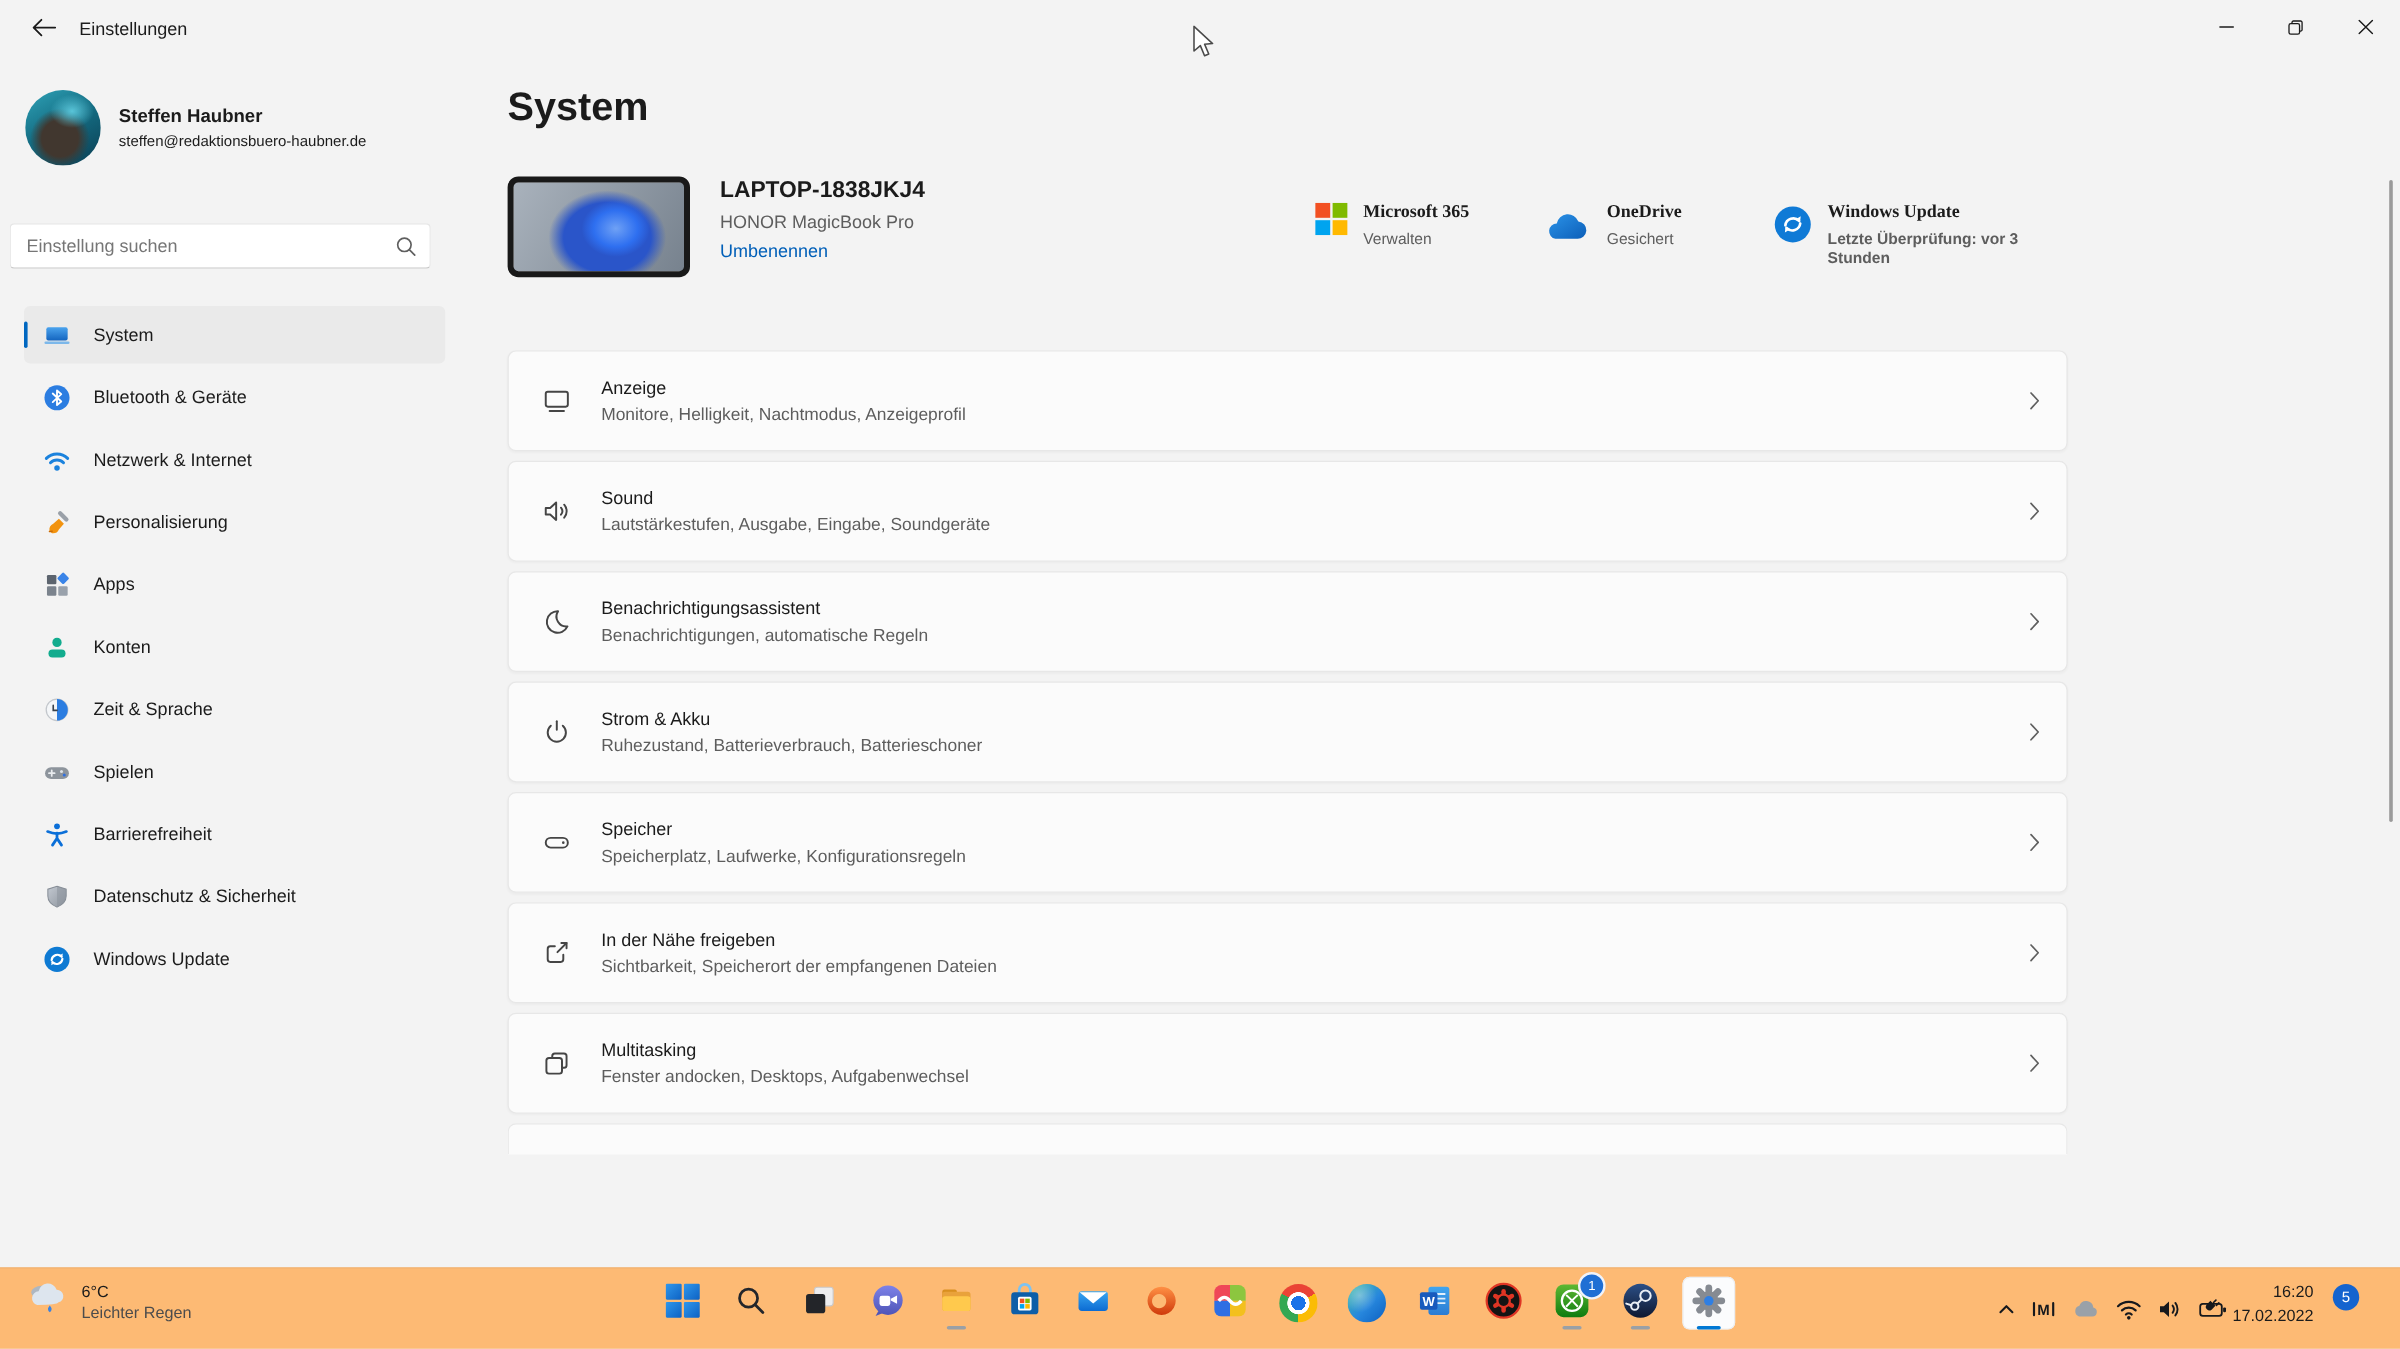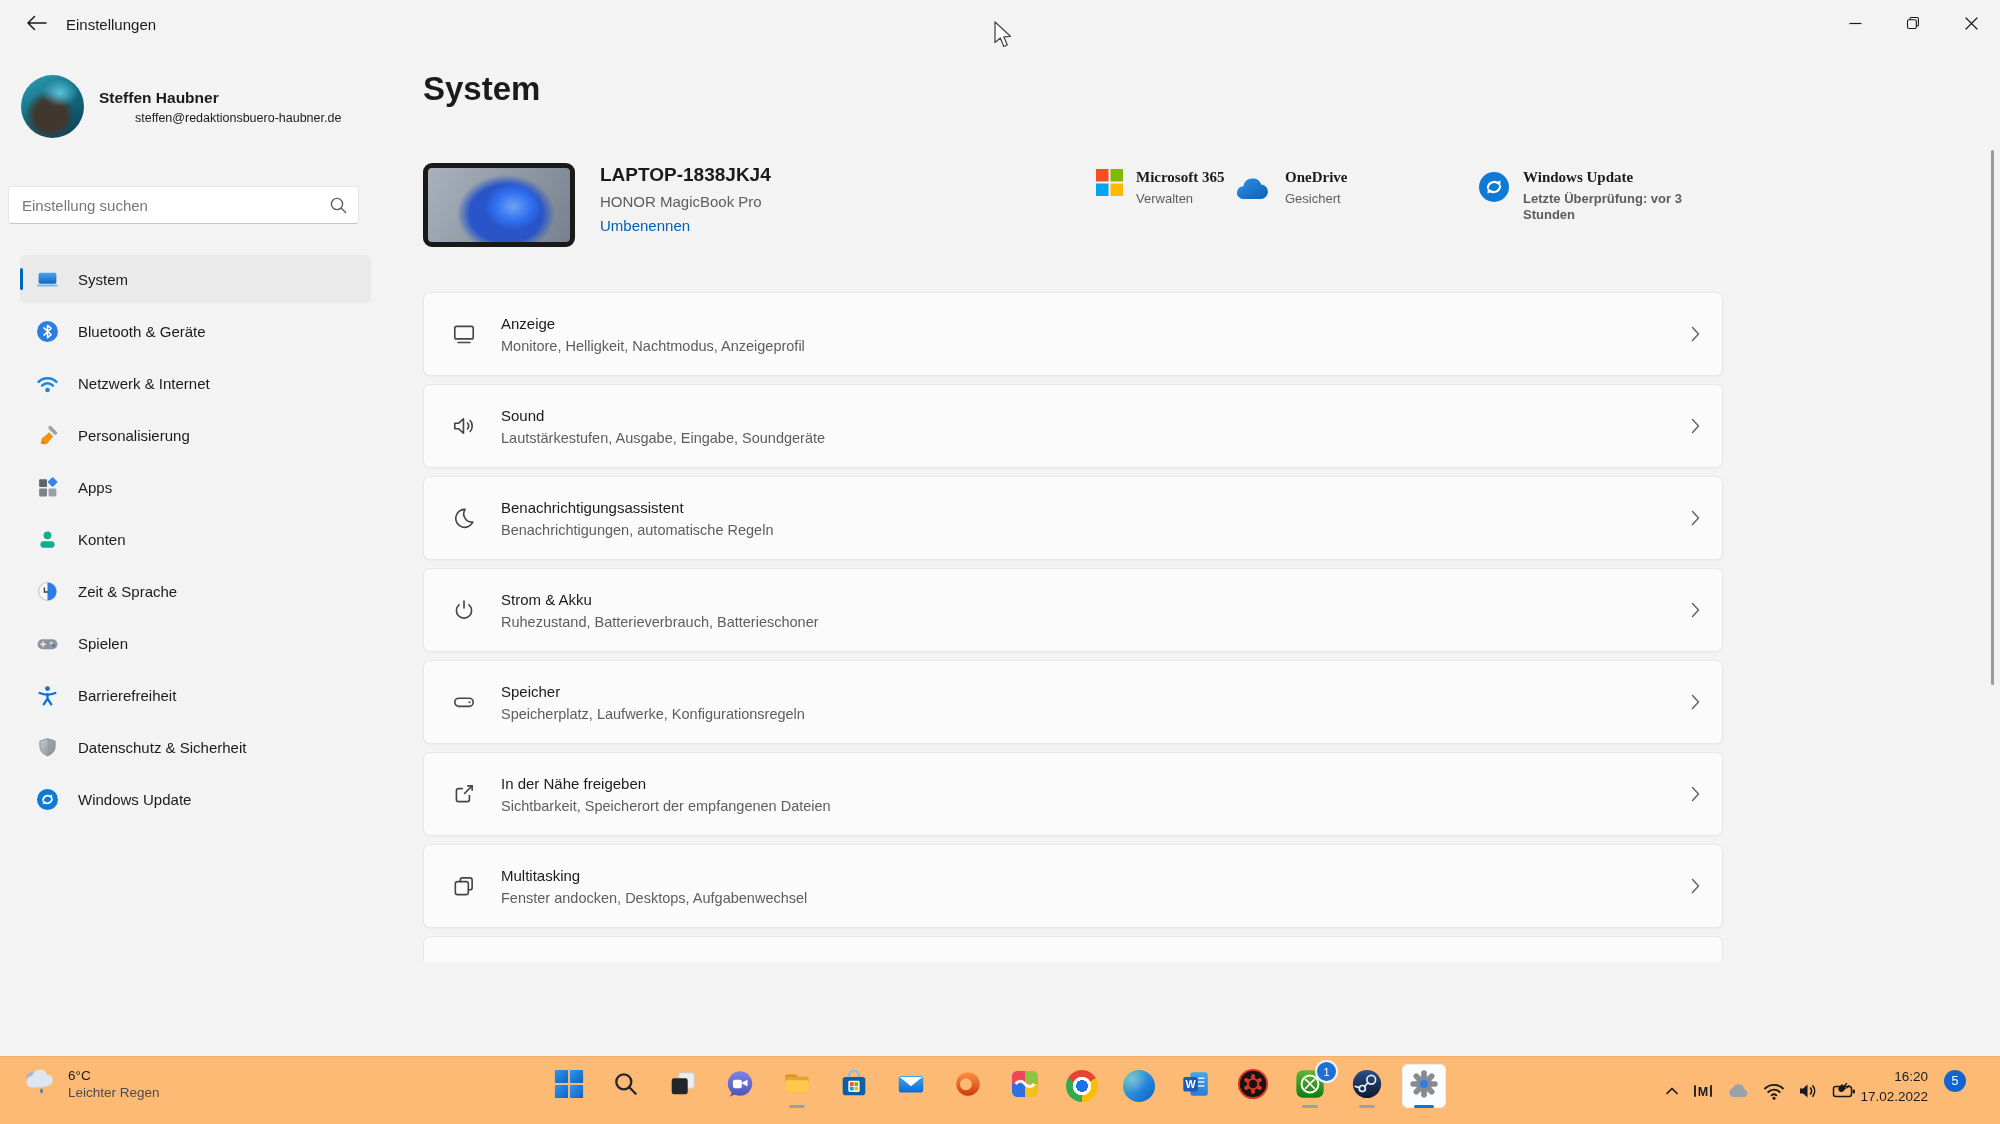--- a/index.html
+++ b/index.html
@@ -15,53 +15,53 @@
   .wc{width:58px;height:50px;display:flex;align-items:center;justify-content:center;}
 
   
   .profile{position:absolute;left:21px;top:75px;display:flex;align-items:center;}
   .avatar{width:63px;height:63px;border-radius:50%;
     background:radial-gradient(26px 20px at 62% 28%,#59c4d8,rgba(0,0,0,0) 70%),
                radial-gradient(40px 40px at 46% 64%,#41372f 0 38%,rgba(0,0,0,0) 62%),
                linear-gradient(150deg,#2fa3b8 0%,#156e84 45%,#0a3d52 100%);}
   .profile-text{margin-left:15px;}
   .profile-name{font-size:15.5px;font-weight:700;}
-  .profile-email{font-size:12.5px;margin-top:4px;margin-left:36px;}
+  .profile-email{font-size:12.5px;margin-top:4px;}
 
   .searchbox{position:absolute;left:8px;top:186px;width:351px;height:38px;background:#fff;
     border:1px solid #e5e5e5;border-bottom-color:#c6c6c6;border-radius:4px;box-sizing:border-box;}
   .searchbox input{width:100%;height:100%;border:none;background:transparent;padding:0 38px 0 13px;
     font-size:15px;font-family:inherit;color:#1b1b1b;outline:none;box-sizing:border-box;}
   .searchbox input::placeholder{color:#767676;}
   .search-glyph{position:absolute;right:9px;top:8px;}
 
   .nav{position:absolute;left:20px;top:255px;width:351px;}
   .nav-item{height:48px;margin-bottom:4px;display:flex;align-items:center;padding-left:16px;
     border-radius:5px;position:relative;box-sizing:border-box;}
   .nav-item.selected{background:#eaeaea;}
   .nav-item.selected::before{content:"";position:absolute;left:0;top:13px;height:22px;width:3px;
     border-radius:2px;background:#0067c0;}
   .ni-icon{width:23px;height:23px;flex:0 0 23px;display:flex;align-items:center;justify-content:center;}
   .nav-label{margin-left:19px;font-size:15px;}
 
   
   .page-title{position:absolute;left:423px;top:70px;font-size:33px;font-weight:600;}
-  .device{position:absolute;left:423px;top:163px;display:flex;}
+  .device{position:absolute;left:423px;top:147px;display:flex;}
   .device-img{width:142px;height:74px;border:5px solid #191919;border-radius:9px;
     background:radial-gradient(46px 38px at 60% 52%,#6fa1f5 0%,#2e6ff0 40%,rgba(46,111,240,0) 62%),
                radial-gradient(70px 56px at 55% 62%,#2a55c9 0 52%,rgba(42,85,201,0) 70%),
                linear-gradient(120deg,#a9b2bc,#77828e);}
   .device-info{margin-left:25px;padding-top:1px;}
   .device-name{font-size:19px;font-weight:600;}
   .device-model{font-size:15px;color:#5d5d5d;margin-top:7px;}
   .device-rename{font-size:15px;color:#005fb8;margin-top:7px;cursor:default;}
 
   .status-card{position:absolute;top:169px;display:flex;}
   #sc-ms{left:1096px;}
-  #sc-od{left:1232px;}
+  #sc-od{left:1286px;}
   #sc-wu{left:1478px;}
   .sc-icon{flex:0 0 auto;}
   .sc-text{margin-left:13px;}
   .sc-title{font-size:15px;font-weight:600;font-family:Liberation Serif, serif;}
   .sc-sub{font-size:13px;color:#5d5d5d;margin-top:5px;}
   #sc-wu .sc-sub{width:185px;line-height:16px;font-weight:bold;}
 
   .rows{position:absolute;left:423px;top:292px;width:1300px;}
   .row{height:84px;margin-bottom:8px;background:#fbfbfb;border:1px solid #e7e7e7;border-radius:7px;
     display:flex;align-items:center;padding:0 22px 0 27px;box-sizing:border-box;

